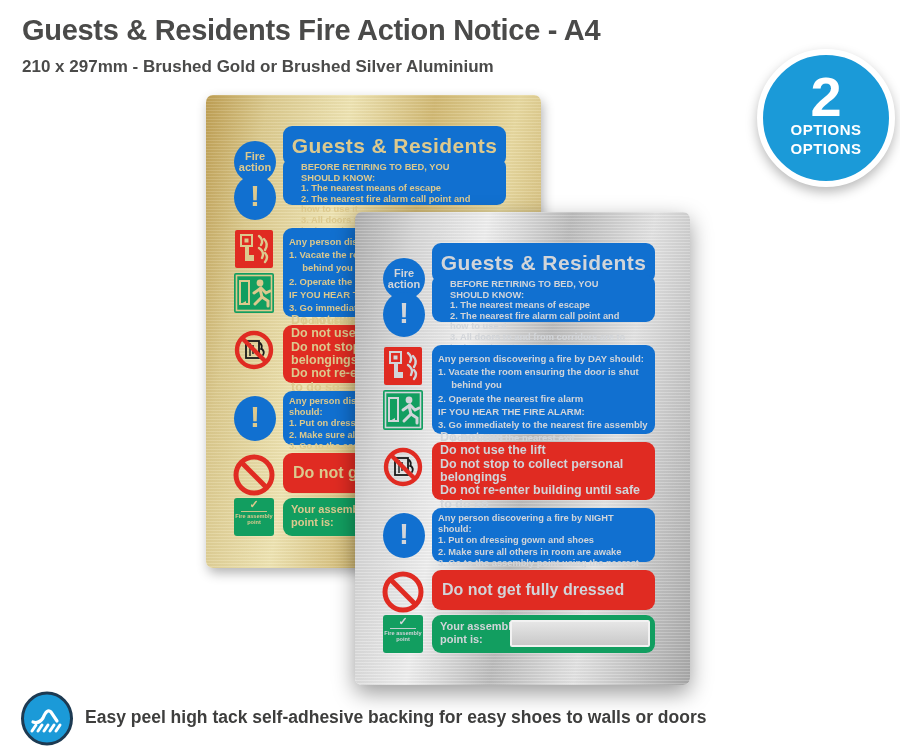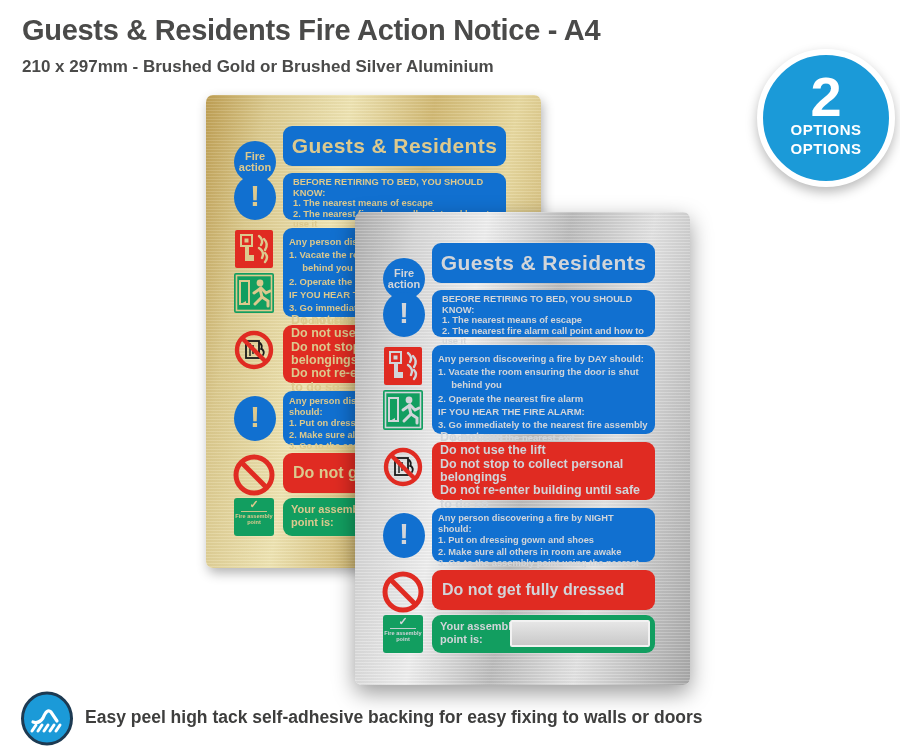--- a/index.html
+++ b/index.html
@@ -55,21 +55,21 @@
     box-shadow:0 8px 22px rgba(0,0,0,0.40);
   }
 
   .box{position:absolute;left:77px;width:223px;border-radius:9px;box-sizing:border-box;}
   .blue{background:var(--sign-blue);}
   .red{background:var(--sign-red);}
   .green{background:var(--sign-green);}
 
   .r-header{top:31px;height:40px;display:flex;align-items:center;justify-content:center;
     font-size:21px;font-weight:bold;letter-spacing:0.4px;}
-  .r-before{top:78px;height:47px;padding:4px 10px;font-size:9.3px;line-height:10.6px;}
+  .r-before{top:63px;height:47px;padding:4px 18px;font-size:9.3px;line-height:10.6px;}
   .r-day{top:133px;height:89px;padding:7px 6px;font-size:9.5px;line-height:13.2px;}
   .r-donot{top:230px;height:58px;padding:3px 8px;font-size:12.5px;line-height:13.4px;font-weight:bold;
     display:flex;flex-direction:column;justify-content:center;}
   .r-night{top:296px;height:54px;padding:5px 6px;font-size:9.3px;line-height:11.2px;}
   .r-dressed{top:358px;height:40px;display:flex;align-items:center;padding-left:10px;
     font-size:16px;font-weight:bold;}
   .r-assembly{top:403px;height:38px;}
   .assembly-label{position:absolute;left:8px;top:5px;width:78px;
     font-size:11px;font-weight:bold;line-height:13px;}
   .assembly-blank{position:absolute;right:5px;top:5px;width:140px;height:27px;
@@ -295,13 +295,13 @@
     <div class="assembly-label">Your assembly point is:</div>
     <div class="assembly-blank"></div>
   </div>
 </div>
 
 <svg class="footer-icon" width="54" height="55" viewBox="0 0 54 55">
   <ellipse cx="27" cy="27.5" rx="24.5" ry="25.5" fill="var(--badge-blue)" stroke="#1d3a52" stroke-width="3"></ellipse>
   <path d="M13 31 q6 2 10 -4 q4 -10 8 -6 l6 9" fill="none" stroke="#ffffff" stroke-width="3.2" stroke-linecap="round"></path>
   <path d="M12 40 l4 -6 M18 40 l4 -6 M24 40 l4 -6 M30 40 l4 -6 M36 40 l4 -6" stroke="#ffffff" stroke-width="3" stroke-linecap="round"></path>
 </svg>
-<div class="footer-text">Easy peel high tack self-adhesive backing for easy fixing to walls or doors</div>
+<div class="footer-text">Easy peel high tack self-adhesive backing for easy shoes to walls or doors</div>
 
 </body></html>

